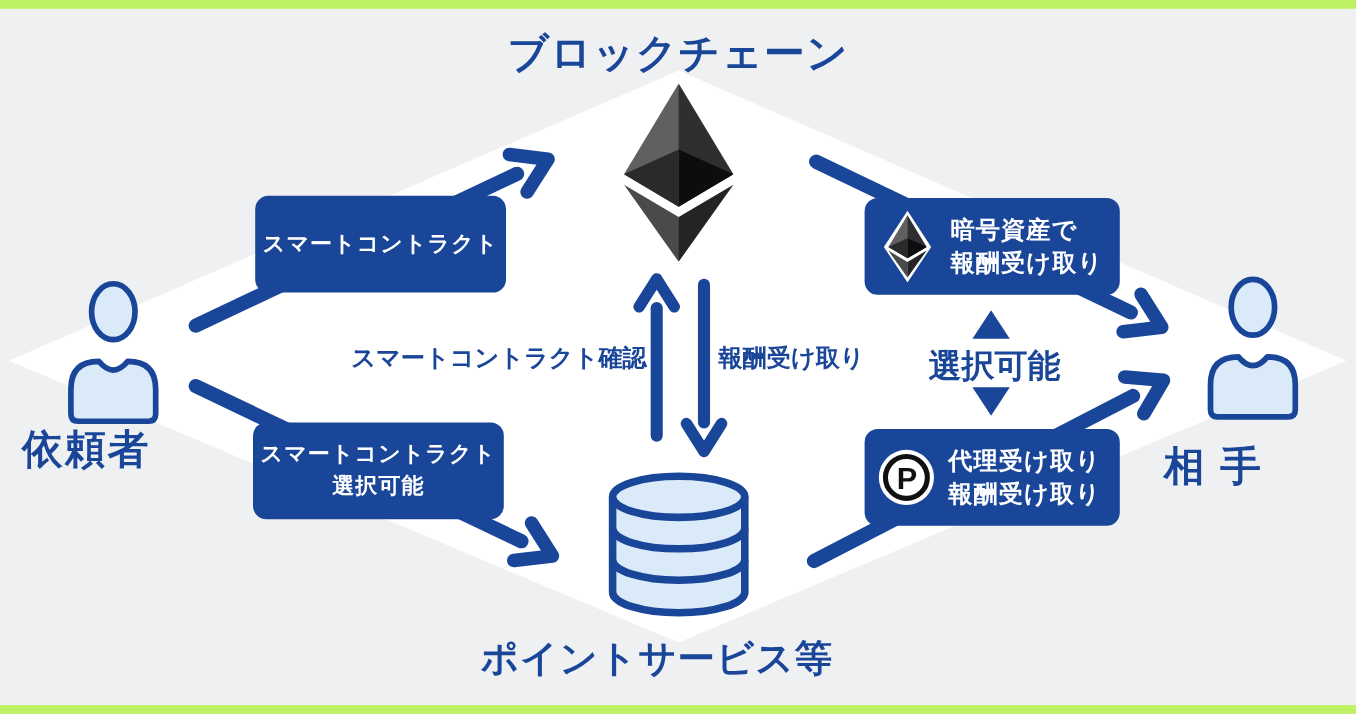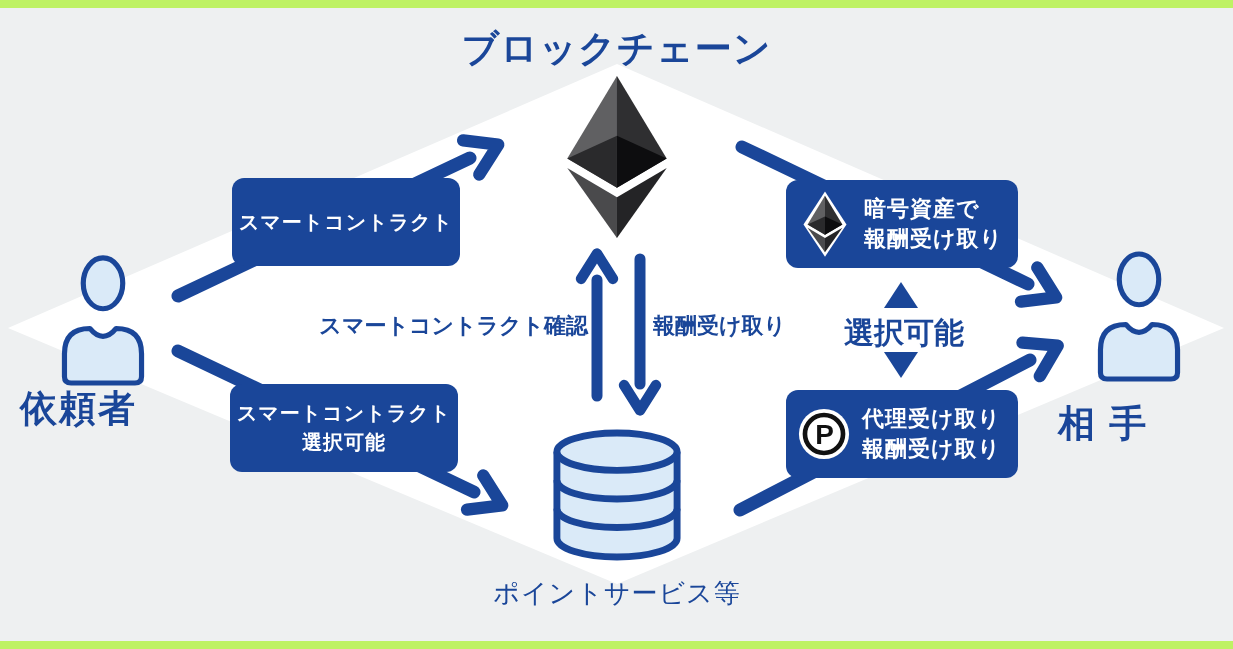--- a/index.html
+++ b/index.html
@@ -29,23 +29,22 @@
   .diagram-title {
     left: 0; right: 0; top: 24px;
     text-align: center;
     font-size: 37px;
     font-weight: bold;
     color: #1a4699;
     letter-spacing: 1px;
   }
   .bottom-label {
     left: 437px; top: 576px; width: 360px;
-    text-align: center;
-    font-size: 26px;
-    font-weight: normal;
+    font-size: 34px;
+    font-weight: bold;
     color: #1a4699;
     letter-spacing: 1px;
   }
   .actor-label {
     text-align: left;
     font-size: 37px;
     font-weight: bold;
     color: #1a4699;
     letter-spacing: 2px;
   }

